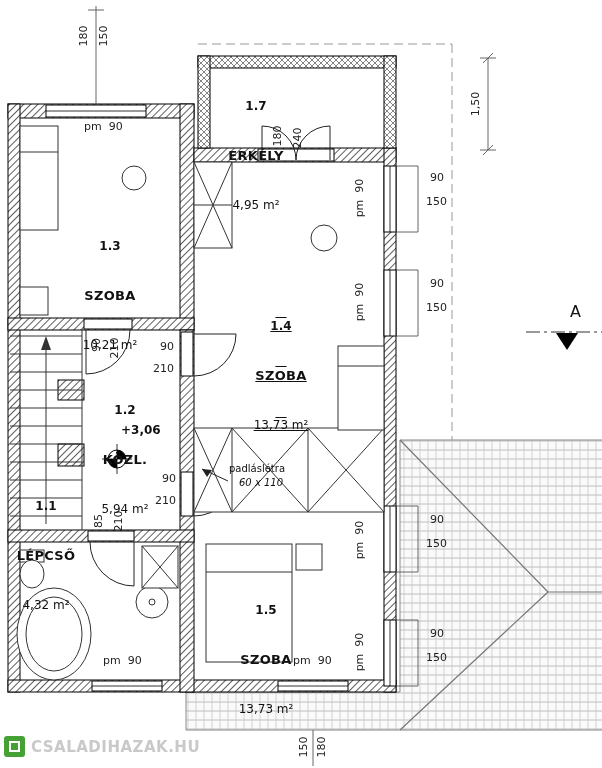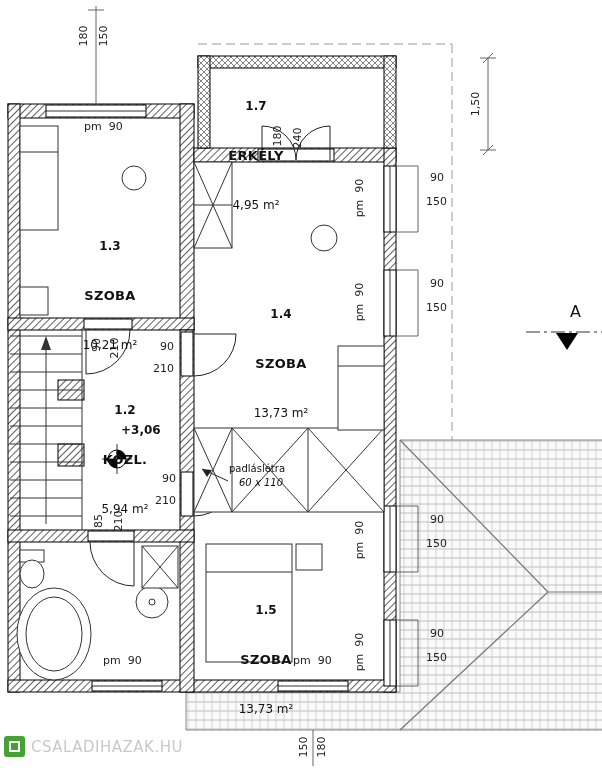--- a/index.html
+++ b/index.html
@@ -14,21 +14,21 @@
   .room .num { display:block; font-size:12px; }
   .room .nm  { display:block; font-size:13px; letter-spacing:.3px; }
   .room .ar  { display:block; font-size:12px; font-weight:normal; }
   .elev { font-size:12px; font-weight:bold; }
   .note { font-size:10px; }
   .secA { font-size:16px; }
   .wm { position:absolute; left:4px; top:736px; display:flex; align-items:center; gap:6px; }
   .wm-icon { width:21px; height:21px; background:#46a135; border-radius:3px;
              display:flex; align-items:center; justify-content:center; }
   .wm-icon .inner { width:11px; height:11px; border:2px solid #fff; }
-  .wm-text { font-size:15px; font-weight:normal; color:#c9c9c9; letter-spacing:.5px; }
+  .wm-text { font-size:15px; font-weight:bold; color:#c9c9c9; letter-spacing:.5px; }
 </style>
 </head>
 <body>
 
 <div class="canvas">
 
 <svg class="plan" width="602" height="768" viewBox="0 0 602 768">
   <defs>
     <pattern id="wallH" width="5" height="5" patternUnits="userSpaceOnUse" patternTransform="rotate(45)">
       <rect width="5" height="5" fill="#fff"></rect>
@@ -182,29 +182,34 @@
 <div class="lab room" style="left:204px; top:64px; width:104px;">
   <span class="num">1.7</span>
   <span class="nm">ERKÉLY</span>
   <span class="ar">4,95 m²</span>
 </div>
 <div class="lab room" style="left:58px; top:204px; width:104px;">
   <span class="num">1.3</span>
   <span class="nm">SZOBA</span>
   <span class="ar">10,21 m²</span>
 </div>
-<div class="lab room" style="left:226px; top:272px; width:110px;">
+<div class="lab room" style="left:226px; top:284px; width:110px;text-decoration:underline;">
   <span class="num">1.4</span>
   <span class="nm">SZOBA</span>
   <span class="ar">13,73 m²</span>
 </div>
 <div class="lab room" style="left:78px; top:368px; width:94px;">
   <span class="num">1.2</span>
   <span class="nm">KÖZL.</span>
   <span class="ar">5,94 m²</span>
+</div>
+<div class="lab room" style="left:2px; top:464px; width:88px;">
+  <span class="num">1.1</span>
+  <span class="nm">LÉPCSŐ</span>
+  <span class="ar">4,32 m²</span>
 </div>
 <div class="lab room" style="left:214px; top:568px; width:104px;">
   <span class="num">1.5</span>
   <span class="nm">SZOBA</span>
   <span class="ar">13,73 m²</span>
 </div>
 
 <div class="lab dim v" style="left:62px;  top:29px;">180</div>
 <div class="lab dim v" style="left:82px;  top:29px;">150</div>
 <div class="lab dim v" style="left:256px; top:129px;">180</div>

